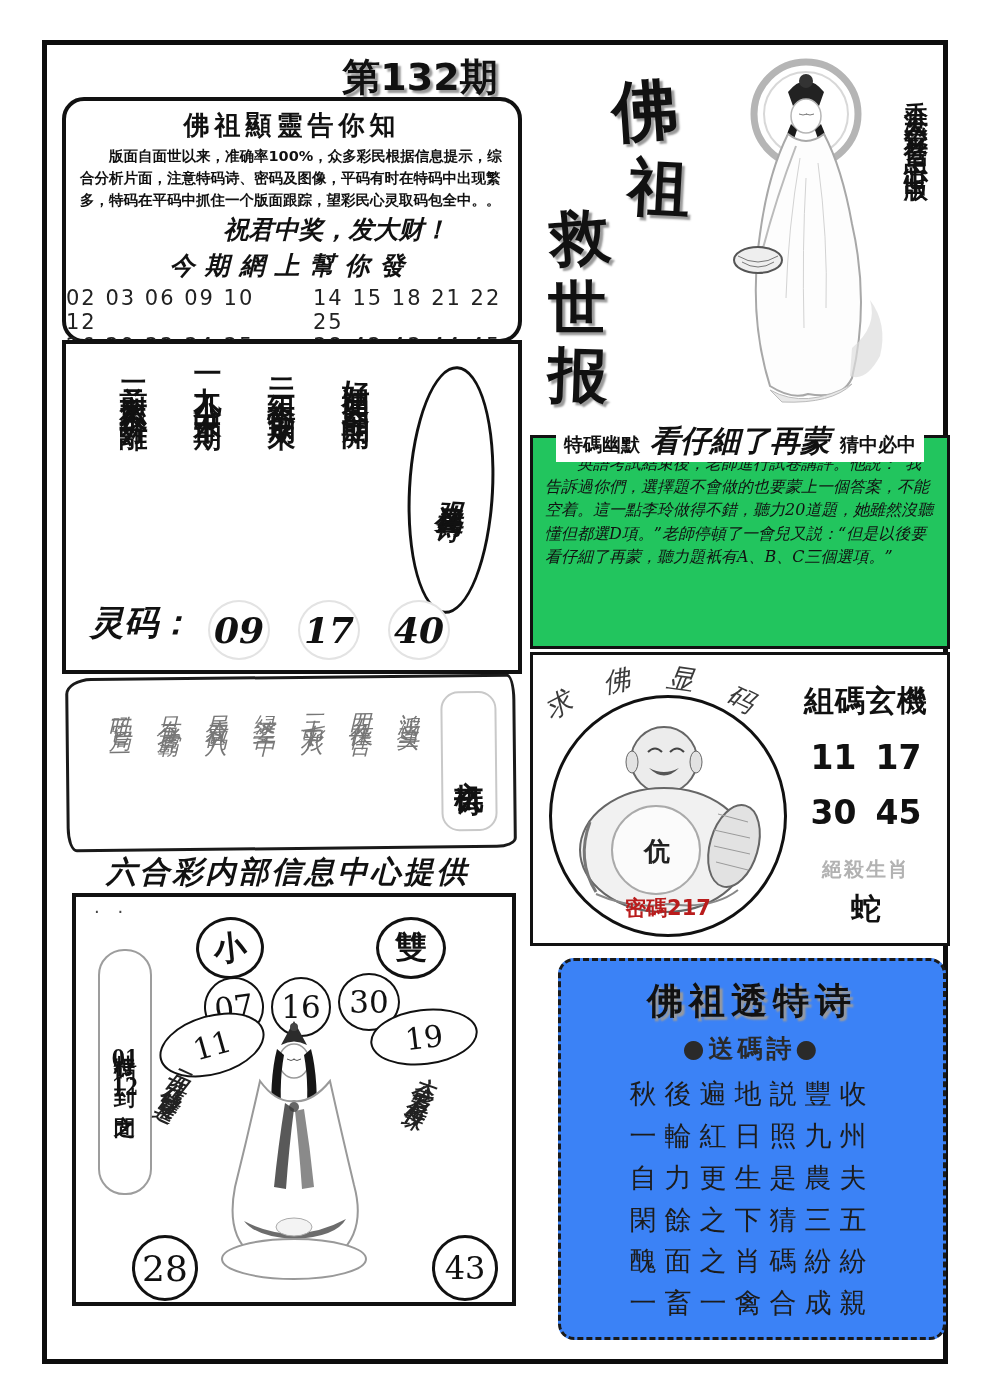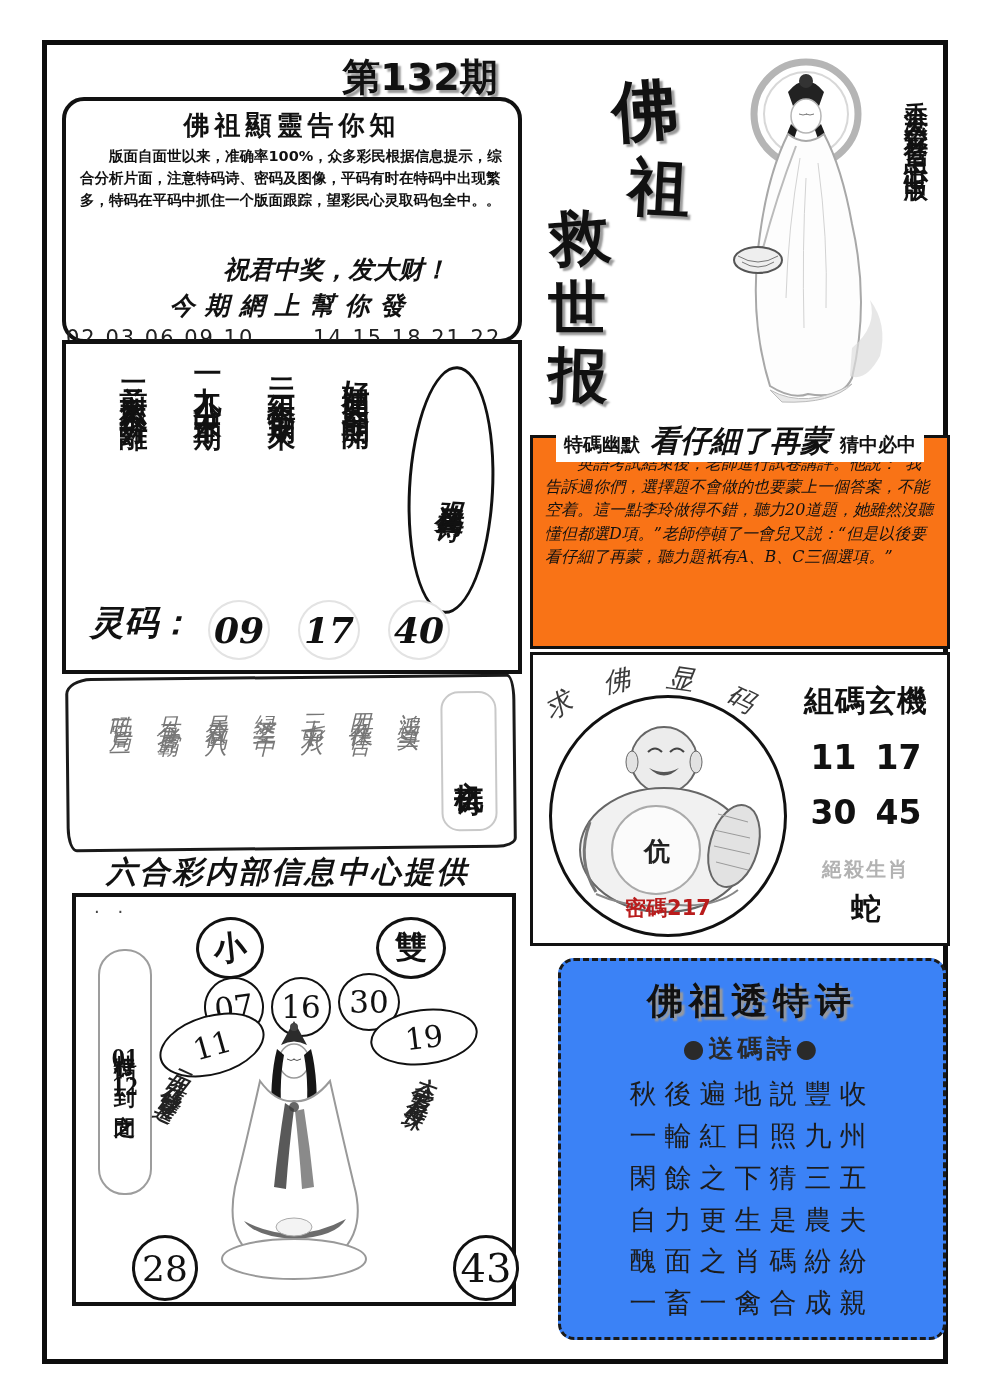--- a/index.html
+++ b/index.html
@@ -24,21 +24,21 @@
 
 <div id="page">
 
   <div class="abs" style="left:42px;top:40px;width:896px;height:1314px;border:5px solid #0d0d0d;"></div>
 
   <div class="abs inkshadow" style="left:280px;top:52px;width:280px;text-align:center;font-size:38px;font-weight:bold;">第132期</div>
 
   <div class="abs" style="left:62px;top:97px;width:452px;height:238px;border:4px solid #111;border-radius:22px;background:#fff;">
     <div style="text-align:center;margin-top:7px;font-size:26px;font-weight:bold;letter-spacing:5px;">佛祖顯靈告你知</div>
     <div style="padding:3px 14px 0 14px;font-size:14.5px;line-height:1.5;text-indent:2em;font-weight:600;">版面自面世以来，准确率100%，众多彩民根据信息提示，综合分析片面，注意特码诗、密码及图像，平码有时在特码中出现繁多，特码在平码中抓住一个版面跟踪，望彩民心灵取码包全中。。</div>
-    <div style="display:flex;justify-content:center;padding-left:88px;margin-top:40px;">
+    <div style="display:flex;justify-content:center;padding-left:88px;">
       <div class="serif" style="font-size:25px;font-weight:bold;font-style:italic;margin-top:2px;">祝君中奖，发大财！</div>
     </div>
     <div class="serif" style="text-align:center;font-size:25px;font-weight:bold;font-style:italic;letter-spacing:10px;margin-top:3px;">今期網上幫你發</div>
     <div style="display:flex;justify-content:center;gap:42px;margin-top:4px;">
       <span style="font-size:21px;letter-spacing:2px;color:#222;">02 03 06 09 10 12</span>
       <span style="font-size:21px;letter-spacing:2px;color:#222;">14 15 18 21 22 25</span>
     </div>
     <div style="display:flex;justify-content:center;gap:42px;">
       <span style="font-size:21px;letter-spacing:2px;color:#222;">26 29 32 34 35 37</span>
       <span style="font-size:21px;letter-spacing:2px;color:#222;">38 42 43 44 45 46</span>
@@ -110,21 +110,21 @@
       <path d="M72 66 Q60 120 47 172 Q38 218 62 238 L152 238 Q178 214 166 170 Q154 120 142 66 Q124 88 106 86 Q88 88 72 66 Z" fill="#fff" stroke="#999" stroke-width="2"></path>
       <circle cx="106" cy="92" r="5" fill="#666"></circle>
       <path d="M97 88 Q90 132 86 172 L98 174 Q101 132 106 94 Z" fill="#3c3c3c" opacity="0.85"></path>
       <path d="M116 94 Q122 132 126 172 L114 174 Q111 132 107 96 Z" fill="#3c3c3c" opacity="0.6"></path>
       <path d="M56 206 Q106 232 158 204 Q148 222 106 224 Q68 222 56 206 Z" fill="#474747" opacity="0.8"></path>
       <ellipse cx="106" cy="244" rx="72" ry="20" fill="#fff" stroke="#999" stroke-width="2"></ellipse>
       <ellipse cx="106" cy="212" rx="18" ry="9" fill="#f3f3f3" stroke="#aaa"></ellipse>
     </svg>
 
     <div class="abs ring serif" style="left:56px;top:338px;width:60px;height:60px;border:3.5px solid #111;font-size:36px;">28</div>
-    <div class="abs ring serif" style="left:377px;top:338px;width:60px;height:60px;border:3.5px solid #111;font-size:40px;">43</div>
+    <div class="abs ring serif" style="left:356px;top:338px;width:60px;height:60px;border:3.5px solid #111;font-size:32px;">43</div>
   </div>
 
   <div class="abs" style="left:532px;top:48px;width:412px;height:386px;">
     <span class="abs serif inkshadow" style="left:80px;top:18px;font-size:66px;font-weight:bold;transform:rotate(-4deg);">佛</span>
     <span class="abs serif inkshadow" style="left:96px;top:98px;font-size:62px;font-weight:bold;transform:rotate(3deg);">祖</span>
     <span class="abs serif inkshadow" style="left:18px;top:150px;font-size:60px;font-weight:bold;transform:rotate(-5deg);">救</span>
     <span class="abs serif inkshadow" style="left:16px;top:222px;font-size:58px;font-weight:bold;">世</span>
     <span class="abs serif inkshadow" style="left:16px;top:288px;font-size:60px;font-weight:bold;transform:rotate(2deg);">报</span>
 
     <svg class="abs" style="left:168px;top:0px;" width="212" height="386" viewBox="0 0 212 386">
@@ -141,21 +141,21 @@
       <path d="M96 98 Q76 150 62 204" stroke="#bbb" fill="none" stroke-width="2"></path>
       <ellipse cx="58" cy="212" rx="24" ry="13" fill="#eee" stroke="#555" stroke-width="2"></ellipse>
       <path d="M38 208 Q58 220 78 208 M42 214 Q58 224 74 214" stroke="#777" fill="none"></path>
       <path d="M152 300 Q178 278 170 252 Q188 276 180 308 Q166 334 150 328 Z" fill="#ddd" opacity="0.7"></path>
       <path d="M70 342 Q106 362 152 336 Q132 356 82 354 Z" fill="#e8e8e8" stroke="#bbb"></path>
     </svg>
 
     <div class="abs vtext serif" style="left:368px;top:34px;height:350px;font-size:24px;font-weight:600;letter-spacing:7px;">香港六合彩券信息中心出版</div>
   </div>
 
-  <div class="abs" style="left:530px;top:435px;width:414px;height:208px;border:3.5px solid #111;background:#f97316;">
+  <div class="abs" style="left:530px;top:435px;width:414px;height:208px;border:3.5px solid #111;background:#22c55e;">
     <div class="abs" style="left:0;top:-17px;width:100%;display:flex;justify-content:center;">
       <span style="background:#fff;padding:0 8px;display:flex;align-items:baseline;gap:10px;">
         <span class="serif" style="font-size:19px;font-weight:bold;">特碼幽默</span>
         <span class="serif" style="font-size:30px;font-weight:bold;font-style:italic;">看仔細了再蒙</span>
         <span class="serif" style="font-size:19px;font-weight:bold;">猜中必中</span>
       </span>
     </div>
     <div class="serif" style="padding:14px 12px 0 12px;font-size:16px;line-height:1.45;text-indent:2em;font-style:italic;font-weight:500;">英語考試結束後，老師進行試卷講評。他説：“我告訴過你們，選擇題不會做的也要蒙上一個答案，不能空着。這一點李玲做得不錯，聽力20道題，她雖然沒聽懂但都選D項。”老師停頓了一會兒又説：“但是以後要看仔細了再蒙，聽力題衹有A、B、C三個選項。”</div>
   </div>
 
@@ -197,20 +197,20 @@
       <div class="serif" style="margin-top:6px;font-size:30px;font-weight:bold;text-align:center;">蛇</div>
     </div>
   </div>
 
   <div class="abs" style="left:558px;top:958px;width:382px;height:376px;border:3px dashed #1a1a1a;border-radius:16px;background:#3b82f6;">
     <div class="serif inkshadow" style="text-align:center;margin-top:16px;font-size:36px;font-weight:bold;letter-spacing:6px;">佛祖透特诗</div>
     <div class="serif" style="text-align:center;margin-top:6px;font-size:25px;font-weight:bold;letter-spacing:4px;color:#2a2a2a;">●送碼詩●</div>
     <div style="margin-top:8px;">
       <div class="serif poemline">秋後遍地説豐收</div>
       <div class="serif poemline">一輪紅日照九州</div>
+      <div class="serif poemline">自力更生是農夫</div>
       <div class="serif poemline">閑餘之下猜三五</div>
-      <div class="serif poemline">自力更生是農夫</div>
       <div class="serif poemline">醜面之肖碼紛紛</div>
       <div class="serif poemline">一畜一禽合成親</div>
     </div>
   </div>
 
 </div>
 
 </body></html>

